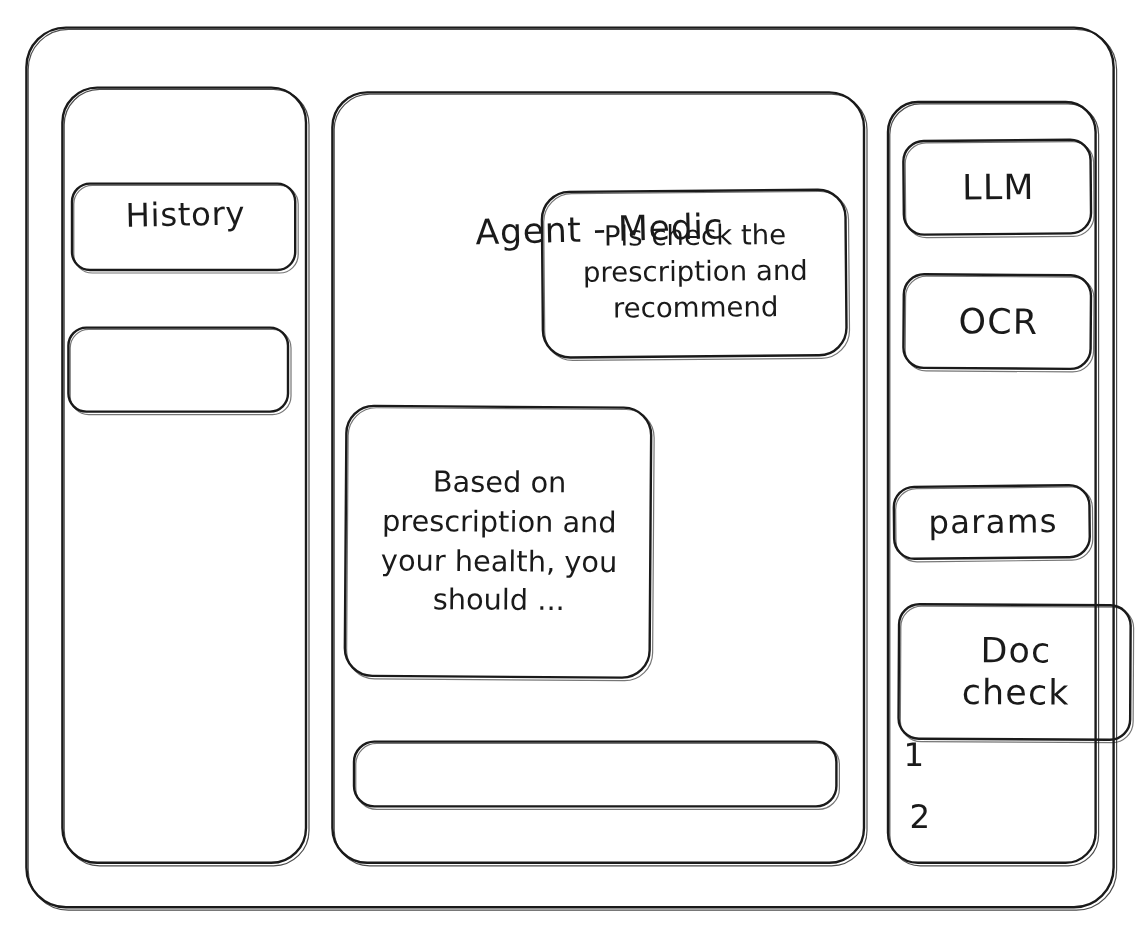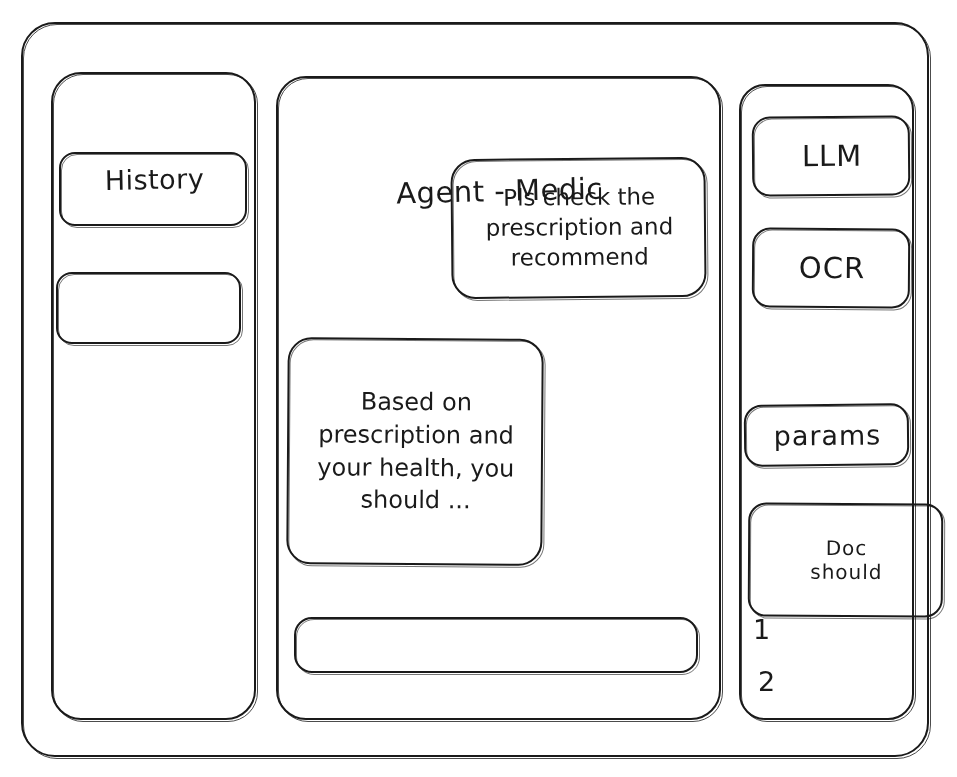--- a/index.html
+++ b/index.html
@@ -62,21 +62,21 @@
 
   
   .tool-btn{
     border-radius:18px;display:flex;align-items:center;justify-content:center;
     font-size:29px;letter-spacing:1px;
   }
   #tool-llm   {left:753px;top:116px;width:158px;height:80px;transform:rotate(-.5deg);}
   #tool-ocr   {left:753px;top:228px;width:158px;height:80px;transform:rotate(.4deg);}
   #tool-params{left:745px;top:404px;width:165px;height:62px;font-size:27px;transform:rotate(-.6deg);}
   #tool-doc   {left:749px;top:503px;width:195px;height:114px;
-               flex-direction:column;font-size:20px;line-height:1.22;transform:rotate(.3deg);}
+               flex-direction:column;font-size:29px;line-height:1.22;transform:rotate(.3deg);}
 
   .doc-ref{position:absolute;font-size:27px;}
   #doc-ref-1{left:753px;top:614px;}
   #doc-ref-2{left:758px;top:666px;}
 </style>
 </head>
 <body>
 
 <div class="sketch" id="window"></div>
 
@@ -116,18 +116,18 @@
 <div class="sketch thin tool-btn" id="tool-ocr">
   <span>OCR</span>
 </div>
 
 <div class="sketch thin tool-btn" id="tool-params">
   <span>params</span>
 </div>
 
 <div class="sketch thin tool-btn" id="tool-doc">
   <span>Doc</span>
-  <span>should</span>
+  <span>check</span>
 </div>
 
 <div class="doc-ref" id="doc-ref-1">1</div>
 
 <div class="doc-ref" id="doc-ref-2">2</div>
 
 </body></html>

